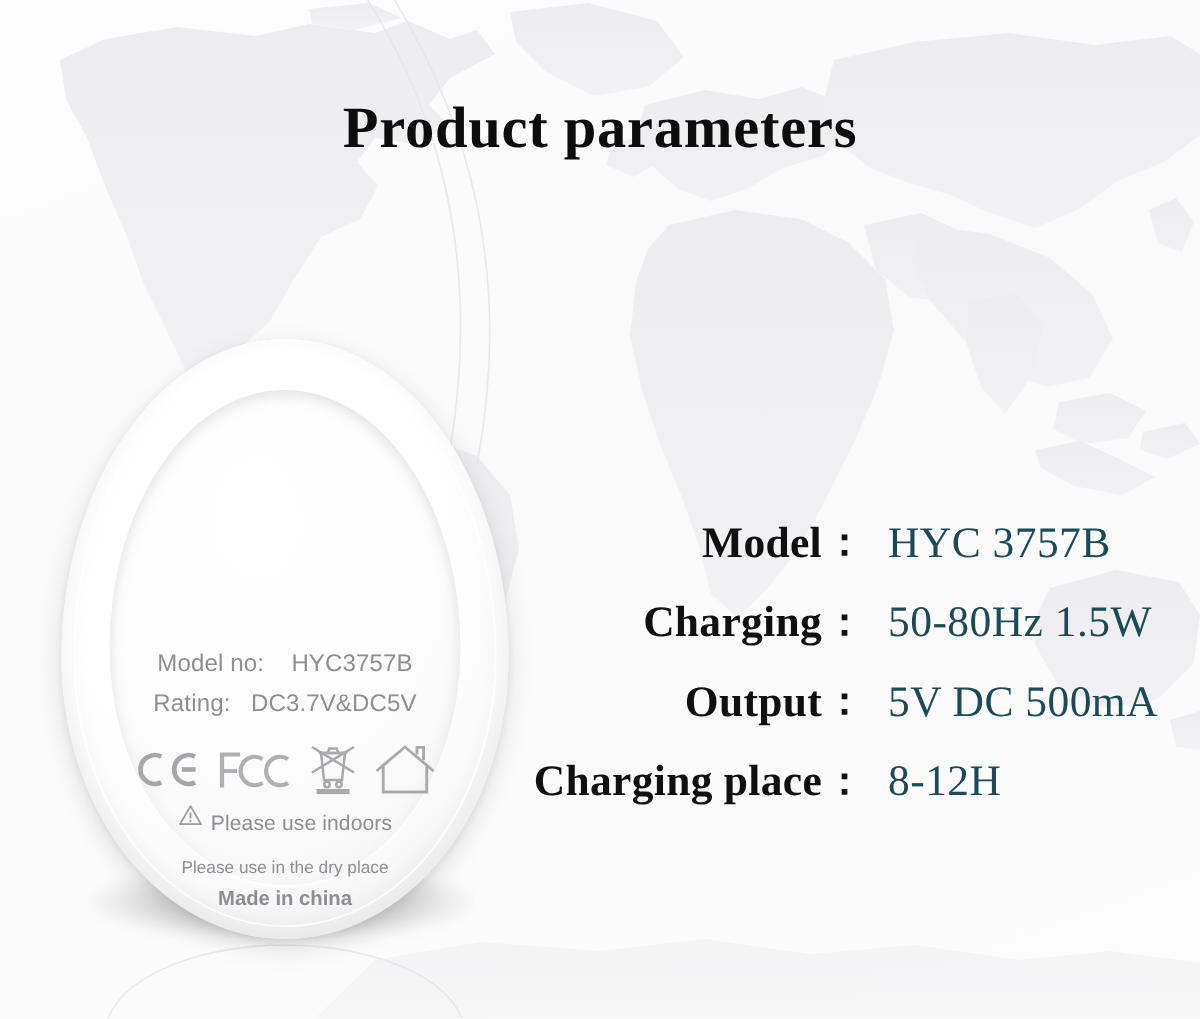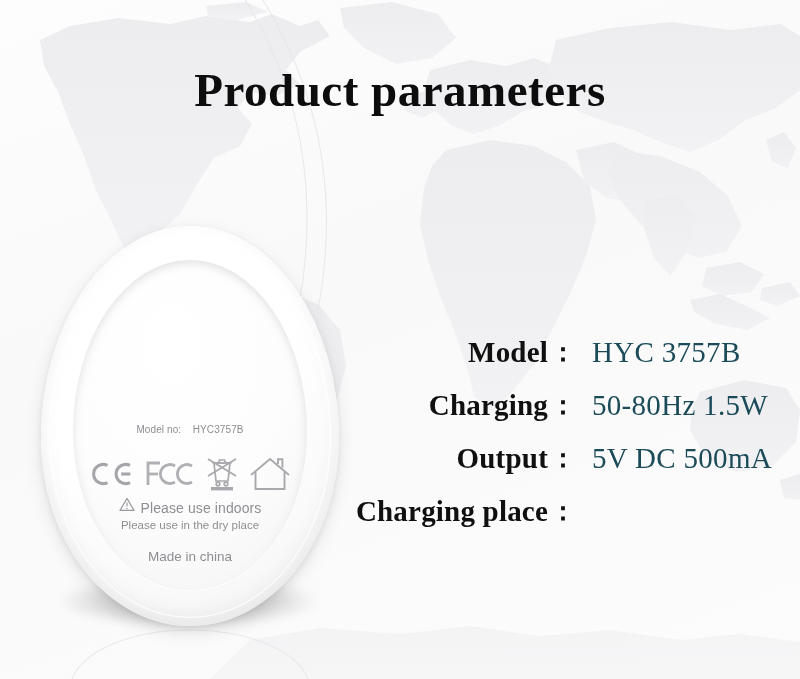--- a/index.html
+++ b/index.html
@@ -37,21 +37,21 @@
   .worldmap svg { display: block; }
 
   
   .title {
     position: absolute;
     top: 63px;
     left: 0;
     width: 800px;
     text-align: center;
     font-family: "Liberation Serif", serif;
-    font-size: 47px;
+    font-size: 39px;
     font-weight: 700;
     letter-spacing: 0.5px;
     color: #0d0d0d;
     white-space: nowrap;
   }
 
   
   .product {
     position: absolute;
     left: 33px;
@@ -123,25 +123,26 @@
     position: absolute;
     left: 0;
     top: 163px;
     width: 234px;
     text-align: center;
     color: #9a9a9e;
     font-family: "Liberation Sans", sans-serif;
     user-select: none;
   }
   .lbl-line {
-    font-size: 10px;
+    font-size: 16px;
     line-height: 13.5px;
     letter-spacing: 0.1px;
     white-space: nowrap;
     color: #8e8e92;
+    margin-top: 13px;
   }
   .lbl-gap { height: 9px; }
   .lbl-powered {
     font-size: 12px;
     line-height: 14px;
     color: #8e8e92;
     white-space: nowrap;
   }
 
   .cert-row {
@@ -161,42 +162,43 @@
     justify-content: center;
     gap: 6px;
   }
   .warn-row .warn-text {
     font-size: 14px;
     color: #8e8e92;
     white-space: nowrap;
     letter-spacing: 0.1px;
   }
   .dry-line {
-    margin-top: 3px;
+    margin-top: 17px;
     font-size: 11.5px;
     color: #8e8e92;
     white-space: nowrap;
   }
   .made-line {
-    margin-top: 18px;
+    margin-top: 6px;
     font-size: 13.5px;
     color: #8e8e92;
     white-space: nowrap;
+    font-weight: bold;
   }
 
   
   .specs {
     position: absolute;
     left: 352px;
     top: 326px;
     width: 430px;
   }
   .spec-row {
     display: flex;
-    align-items: center;
+    align-items: flex-end;
     height: 53px;
     white-space: nowrap;
   }
   .spec-label {
     width: 196px;
     text-align: right;
     font-family: "Liberation Serif", serif;
     font-size: 29px;
     font-weight: 700;
     color: #101010;
@@ -299,20 +301,25 @@
     <div class="product-face">
 
       <div class="label-block">
 
         <div class="lbl-line">
           <span>Model no:</span>
           &nbsp;&nbsp;
           <span>HYC3757B</span>
         </div>
 
+        <div class="lbl-line">
+          <span>Rating:</span>
+          &nbsp;
+          <span>DC3.7V&amp;DC5V</span>
+        </div>
 
         <div class="lbl-gap"></div>
 
 
         <div class="cert-row">
 
           <span>
             <svg width="44" height="26" viewBox="0 0 44 26">
               <g fill="none" stroke="#a6a6aa" stroke-width="3.1" stroke-linecap="butt">
                 <path d="M17.5,4.4 A9.6,9.6 0 1 0 17.5,21.6"></path>
@@ -395,16 +402,17 @@
 
     <div class="spec-row">
       <span class="spec-label">Output</span>
       <span class="spec-colon">：</span>
       <span class="spec-value">5V DC  500mA</span>
     </div>
 
     <div class="spec-row">
       <span class="spec-label">Charging place</span>
       <span class="spec-colon">：</span>
+      <span class="spec-value">8-12H</span>
     </div>
   </div>
 
 </div>
 
 </body></html>

